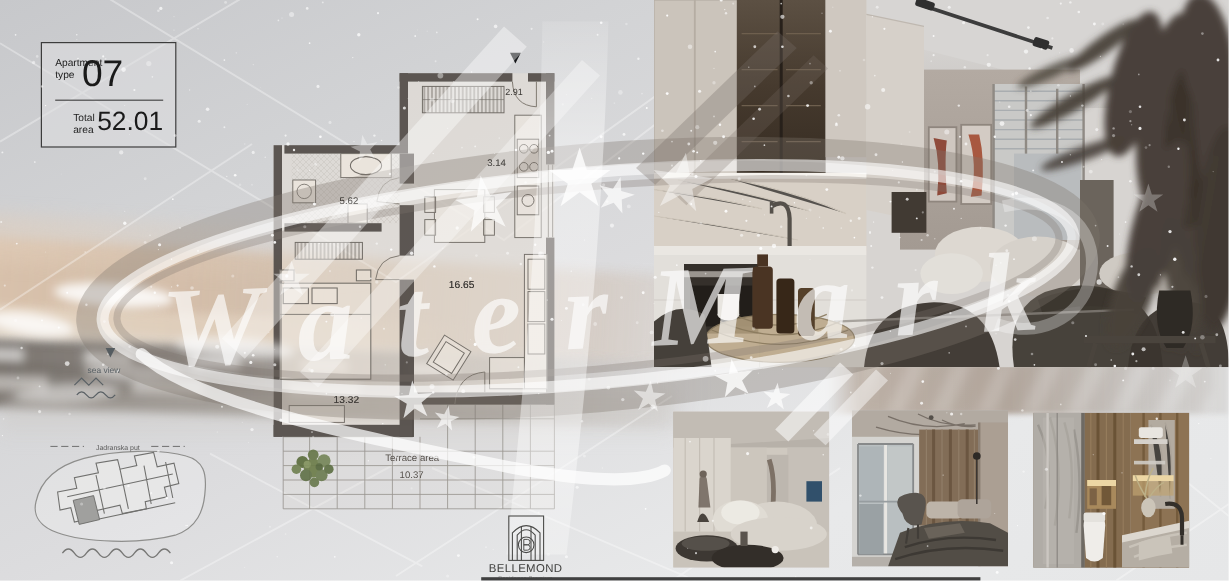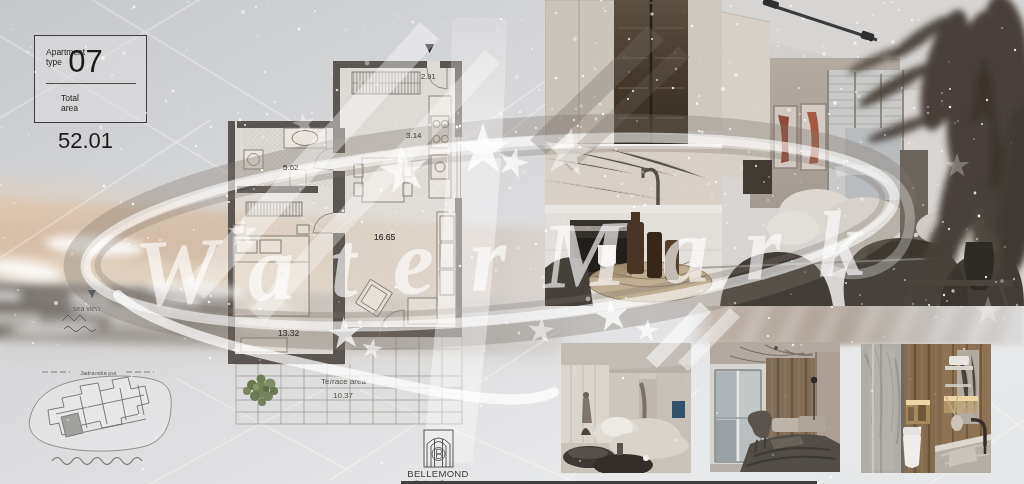--- a/index.html
+++ b/index.html
@@ -430,21 +430,21 @@
     </g>
     <path d="M61 417 l17 -4 l5 20 l-17 4 Z" fill="#a0a09e" stroke="#70706e" stroke-width="0.8"></path>
     <path d="M52 461 q5 -7 10 0 t10 0 t10 0 t10 0 t10 0 t10 0 t10 0 t10 0 t10 0" stroke="#777775" stroke-width="1.1" fill="none"></path>
   </svg>
 
   <div class="abs" style="left:34px;top:35px;width:111px;height:86px;border:1px solid #3c3c3c;background:rgba(222,222,224,0.55);">
     <div class="abs" style="left:11px;top:11px;font-size:8.5px;line-height:10px;color:#1c1c1c;">Apartment<br>type</div>
     <div class="abs" style="left:0;top:8px;width:101px;text-align:center;font-size:31px;color:#1a1a1a;">07</div>
     <div class="abs" style="left:11px;top:47px;width:90px;border-top:1px solid #4a4a4a;"></div>
     <div class="abs" style="left:26px;top:57px;font-size:8.5px;line-height:10px;color:#1c1c1c;">Total<br>area</div>
-    <div class="abs" style="left:0;top:52px;width:101px;text-align:center;font-size:22px;color:#1a1a1a;margin-top:40px;">52.01</div>
+    <div class="abs" style="left:0;top:52px;width:101px;text-align:right;font-size:22px;color:#1a1a1a;">52.01</div>
   </div>
 
   <svg class="abs" id="wm" width="1024" height="484" viewBox="0 0 1024 484" style="left:0;top:0">
     <g>
       <filter id="foamblur" x="-40%" y="-40%" width="180%" height="180%">
           <feGaussianBlur stdDeviation="4"></feGaussianBlur>
         </filter>
       <g fill="white" filter="url(#foamblur)">
         <ellipse cx="95" cy="246" rx="50" ry="10" opacity="0.85" transform="rotate(4 95 246)"></ellipse>
         <ellipse cx="26" cy="270" rx="36" ry="9" opacity="0.8" transform="rotate(8 26 270)"></ellipse>

